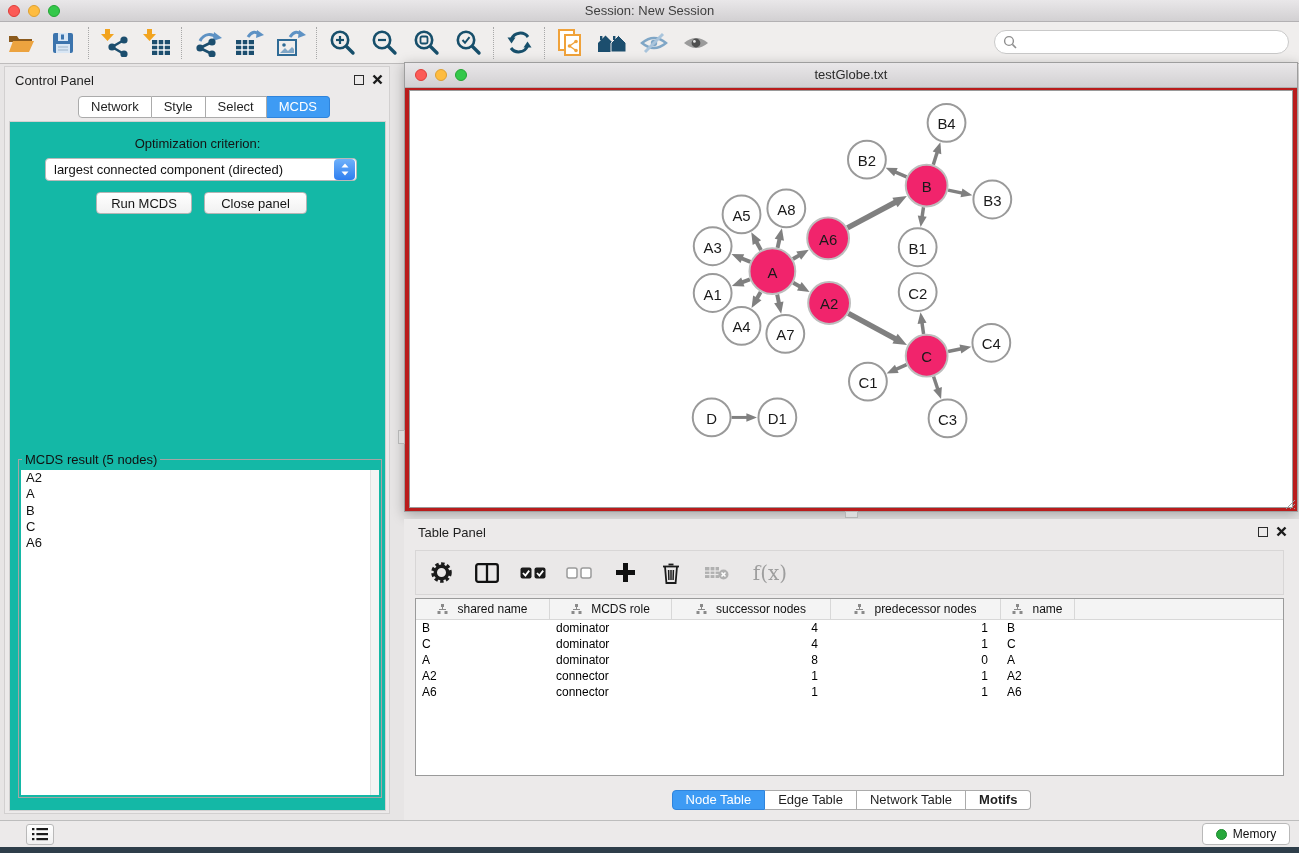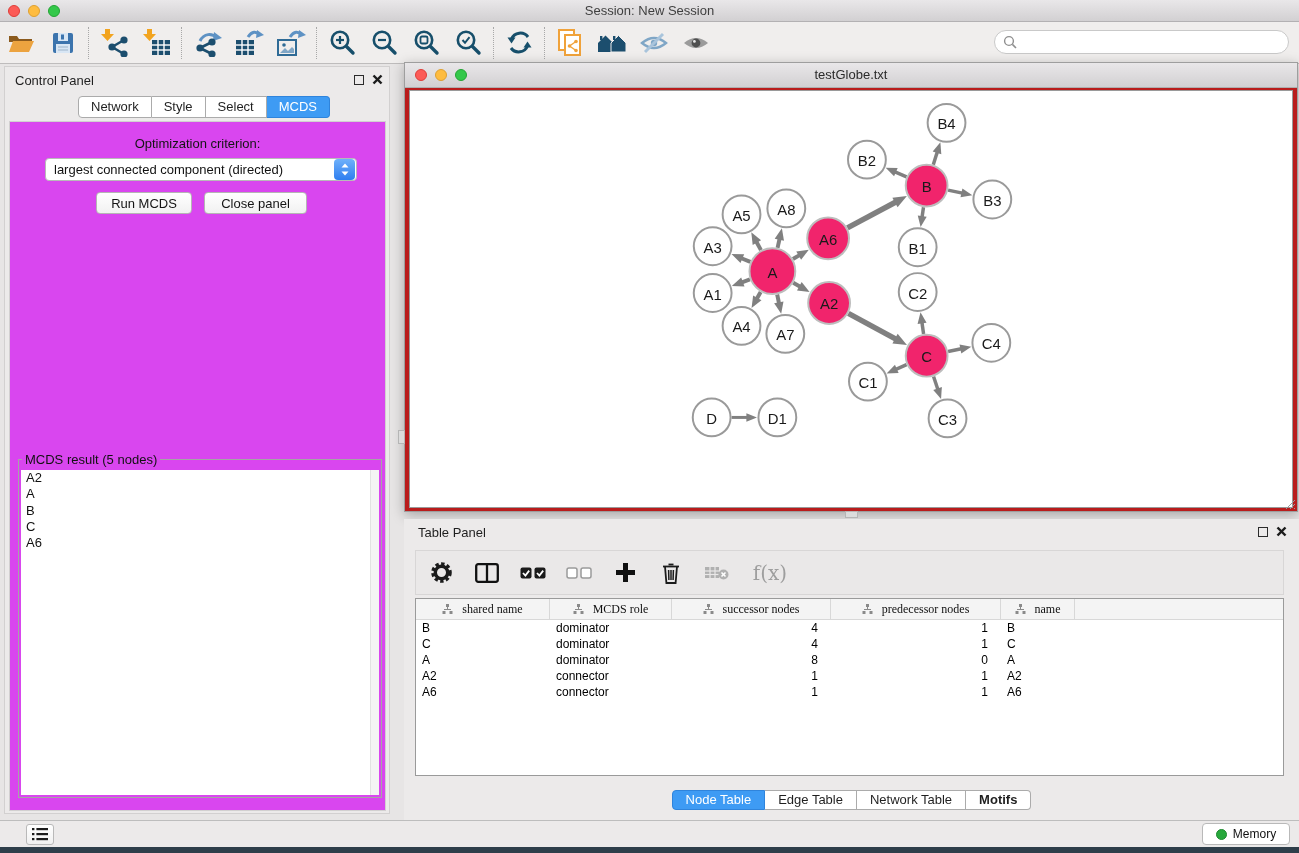--- a/index.html
+++ b/index.html
@@ -33,21 +33,21 @@
   .panel-head-icons { position:absolute; right:6px; top:7px; display:flex; gap:8px; align-items:center; }
   .float-ic { width:10px; height:10px; border:1.6px solid #2b2b2b; background:transparent; display:inline-block; }
   .seg-row { display:flex; }
   .seg-tab { height:22px; padding:0 12px; font-size:13px; line-height:20px; background:#fff;
     border:1px solid #ABABAB; border-left:none; color:#1f1f1f; cursor:default; }
   .seg-tab:first-child { border-left:1px solid #ABABAB; border-radius:4px 0 0 4px; }
   .seg-tab:last-child { border-radius:0 4px 4px 0; }
   .seg-tab.active { background:#3E9BF4; border-color:#2F84DC; color:#fff; }
   #control-tabs { position:absolute; left:73px; top:29px; }
   #mcds-pane { position:absolute; left:4px; top:54px; width:377px; height:690px;
-    background:#d946ef; border:1px solid #D2D0D0; }
+    background:#14b8a6; border:1px solid #D2D0D0; }
   #opt-label { position:absolute; left:0; top:14px; width:100%; text-align:center; font-size:13px; color:#141414; }
   #criterion { position:absolute; left:35px; top:36px; width:312px; height:23px; background:#fff;
     border:1px solid #B9B9B9; border-radius:4px; display:flex; align-items:center; }
   #criterion .val { flex:1; font-size:13px; padding-left:8px; color:#111; white-space:nowrap; overflow:hidden; }
   #criterion .stepper { width:21px; height:21px; margin:1px; border-radius:4px;
     background:linear-gradient(#6FB1FA,#2E7EF0); display:flex; align-items:center; justify-content:center; }
   .push-btn { position:absolute; height:22px; background:linear-gradient(#ffffff,#F1F1F1);
     border:1px solid #B5B5B5; border-radius:4px; font-size:13px; color:#141414;
     font-family:"Liberation Sans", sans-serif; }
   #run-btn { left:86px; top:70px; width:96px; }
@@ -76,21 +76,21 @@
   #table-panel { left:404px; top:519px; width:895px; height:301px; background:#ECEAEA; }
   #tp-toolbar { position:absolute; left:11px; top:31px; width:869px; height:45px;
     background:#EAE8E8; border:1px solid #D8D6D6; display:flex; align-items:center; padding-left:10px; gap:16px; }
   .tp-btn { border:none; background:transparent; display:flex; align-items:center; justify-content:center;
     width:30px; height:34px; }
   .fx { font-family:"DejaVu Serif", serif; font-size:20px; color:#9E9E9E; }
   #tp-table { position:absolute; left:11px; top:79px; width:869px; height:178px;
     background:#fff; border:1px solid #9A9A9A; overflow:hidden; }
   #tp-header { display:flex; height:21px; background:#F4F4F4; border-bottom:1px solid #D8D8D8; }
   .th { display:flex; align-items:center; justify-content:center; gap:9px;
-    font-size:12px; color:#111; border-right:1px solid #D8D8D8;font-family:Liberation Serif, serif; }
+    font-size:12px; color:#111; border-right:1px solid #D8D8D8; }
   .tr { display:flex; height:16px; }
   .td { font-size:12px; color:#000; line-height:16px; white-space:nowrap; overflow:hidden; }
   #table-tabs-row { position:absolute; left:0; right:0; top:271px; display:flex; justify-content:center; }
   .seg2-tab { height:20px; padding:0 13px; font-size:13px; line-height:18px; background:#fff;
     border:1px solid #ABABAB; border-left:none; color:#1f1f1f; }
   .seg2-tab:first-child { border-left:1px solid #ABABAB; border-radius:4px 0 0 4px; }
   .seg2-tab:last-child { border-radius:0 4px 4px 0;font-weight:bold; }
   .seg2-tab.active { background:#3E9BF4; border-color:#2F84DC; color:#fff; }
 
   

